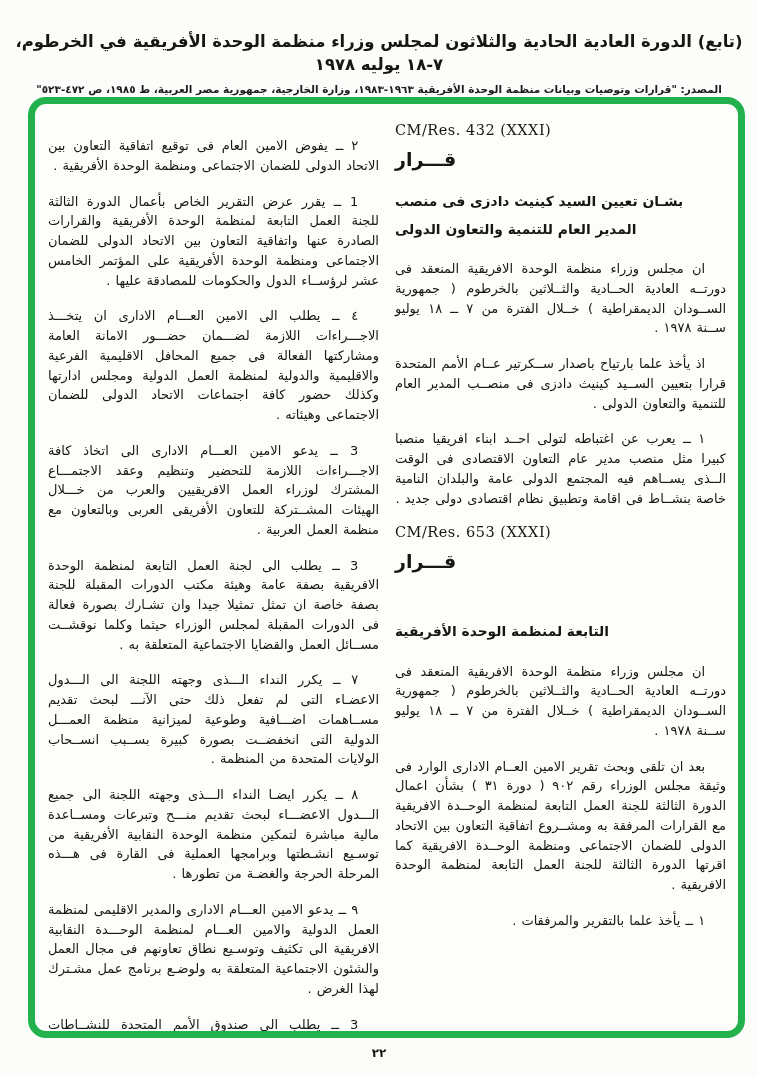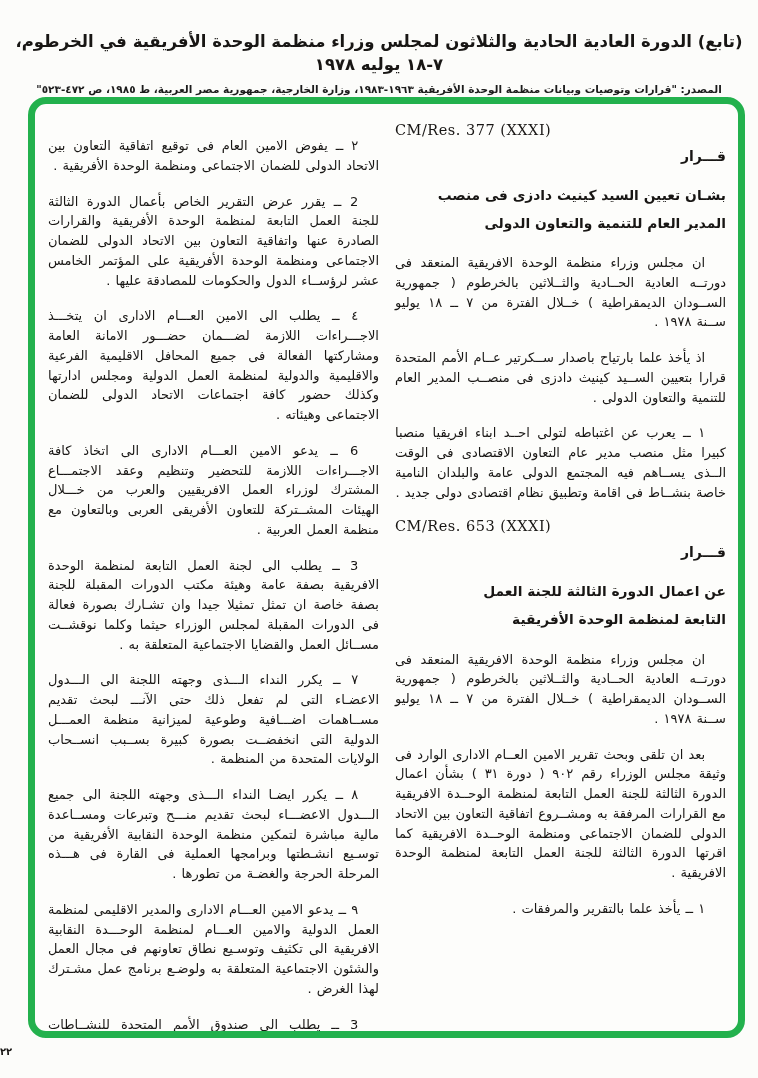--- a/index.html
+++ b/index.html
@@ -45,71 +45,71 @@
     word-spacing:1px;
   }
   .res-code{
     direction:ltr;text-align:left;
     font-family:"DejaVu Serif",serif;
     font-size:14.5px;letter-spacing:.5px;
     margin:2px 0 10px 0;font-weight:500;
   }
   .res-code.second{margin-top:16px;}
   .kicker{
-    text-align:right;font-weight:bold;font-size:14px;
+    text-align:left;font-weight:bold;font-size:19px;
     margin:4px 0 12px 0;letter-spacing:1px;
   }
   .res-title{
-    text-align:right;font-weight:bold;font-size:13.8px;
+    text-align:left;font-weight:bold;font-size:13.8px;
     line-height:2;margin:18px 0 12px 0;
   }
   .footer-page{
     position:absolute;left:0;right:0;top:1046px;
-    text-align:left;font-weight:bold;font-size:10px;
+    text-align:center;font-weight:bold;font-size:12px;
     letter-spacing:2px;
   }
 </style>
 </head>
 <body>
 
 <div class="header">
   <div class="title">(تابع) الدورة العادية الحادية والثلاثون لمجلس وزراء منظمة الوحدة الأفريقية في الخرطوم، ٧-١٨ يوليه ١٩٧٨</div>
   <div class="source">المصدر: "قرارات وتوصيات وبيانات منظمة الوحدة الأفريقية ١٩٦٣-١٩٨٣، وزارة الخارجية، جمهورية مصر العربية، ط ١٩٨٥، ص ٤٧٢-٥٢٣"</div>
 </div>
 
 <div class="frame" style="border-color: rgb(35, 177, 77);">
   <div class="cols">
 
     <div class="col">
-      <div class="res-code">CM/Res. 377 (XXXI)</div>
+      <div class="res-code">CM/Res. 432 (XXXI)</div>
       <div class="kicker">قـــرار</div>
       <div class="res-title">
         <span>بشـان تعيين السيد كينيث دادزى فى منصب</span><br>
         <span>المدير العام للتنمية والتعاون الدولى</span>
       </div>
       <p>ان مجلس وزراء منظمة الوحدة الافريقية المنعقد فى دورتــه العادية الحــادية والثــلاثين بالخرطوم ( جمهورية الســودان الديمقراطية ) خــلال الفترة من ٧ ــ ١٨ يوليو ســنة ١٩٧٨ .</p>
       <p>اذ يأخذ علما بارتياح باصدار ســكرتير عــام الأمم المتحدة قرارا بتعيين الســيد كينيث دادزى فى منصــب المدير العام للتنمية والتعاون الدولى .</p>
       <p>١ ــ يعرب عن اغتباطه لتولى احــد ابناء افريقيا منصبا كبيرا مثل منصب مدير عام التعاون الاقتصادى فى الوقت الــذى يســاهم فيه المجتمع الدولى عامة والبلدان النامية خاصة بنشــاط فى اقامة وتطبيق نظام اقتصادى دولى جديد .</p>
 
       <div class="res-code second">CM/Res. 653 (XXXI)</div>
       <div class="kicker">قـــرار</div>
       <div class="res-title">
-        <span>عن اعمال الدورة الثالثة للجنة العمل</span><br>
+        <br>
         <span>التابعة لمنظمة الوحدة الأفريقية</span>
       </div>
       <p>ان مجلس وزراء منظمة الوحدة الافريقية المنعقد فى دورتــه العادية الحــادية والثــلاثين بالخرطوم ( جمهورية الســودان الديمقراطية ) خــلال الفترة من ٧ ــ ١٨ يوليو ســنة ١٩٧٨ .</p>
       <p>بعد ان تلقى وبحث تقرير الامين العــام الادارى الوارد فى وثيقة مجلس الوزراء رقم ٩٠٢ ( دورة ٣١ ) بشأن اعمال الدورة الثالثة للجنة العمل التابعة لمنظمة الوحــدة الافريقية مع القرارات المرفقة به ومشــروع اتفاقية التعاون بين الاتحاد الدولى للضمان الاجتماعى ومنظمة الوحــدة الافريقية كما اقرتها الدورة الثالثة للجنة العمل التابعة لمنظمة الوحدة الافريقية .</p>
       <p>١ ــ يأخذ علما بالتقرير والمرفقات .</p>
     </div>
 
     <div class="col">
       <p>٢ ــ يفوض الامين العام فى توقيع اتفاقية التعاون بين الاتحاد الدولى للضمان الاجتماعى ومنظمة الوحدة الأفريقية .</p>
-      <p>2 ــ يقرر عرض التقرير الخاص بأعمال الدورة الثالثة للجنة العمل التابعة لمنظمة الوحدة الأفريقية والقرارات الصادرة عنها واتفاقية التعاون بين الاتحاد الدولى للضمان الاجتماعى ومنظمة الوحدة الأفريقية على المؤتمر الخامس عشر لرؤســاء الدول والحكومات للمصادقة عليها .</p>
+      <p>1 ــ يقرر عرض التقرير الخاص بأعمال الدورة الثالثة للجنة العمل التابعة لمنظمة الوحدة الأفريقية والقرارات الصادرة عنها واتفاقية التعاون بين الاتحاد الدولى للضمان الاجتماعى ومنظمة الوحدة الأفريقية على المؤتمر الخامس عشر لرؤســاء الدول والحكومات للمصادقة عليها .</p>
       <p>٤ ــ يطلب الى الامين العـــام الادارى ان يتخـــذ الاجـــراءات اللازمة لضـــمان حضـــور الامانة العامة ومشاركتها الفعالة فى جميع المحافل الاقليمية الفرعية والاقليمية والدولية لمنظمة العمل الدولية ومجلس ادارتها وكذلك حضور كافة اجتماعات الاتحاد الدولى للضمان الاجتماعى وهيئاته .</p>
-      <p>6 ــ يدعو الامين العـــام الادارى الى اتخاذ كافة الاجـــراءات اللازمة للتحضير وتنظيم وعقد الاجتمـــاع المشترك لوزراء العمل الافريقيين والعرب من خـــلال الهيئات المشــتركة للتعاون الأفريقى العربى وبالتعاون مع منظمة العمل العربية .</p>
+      <p>3 ــ يدعو الامين العـــام الادارى الى اتخاذ كافة الاجـــراءات اللازمة للتحضير وتنظيم وعقد الاجتمـــاع المشترك لوزراء العمل الافريقيين والعرب من خـــلال الهيئات المشــتركة للتعاون الأفريقى العربى وبالتعاون مع منظمة العمل العربية .</p>
       <p>3 ــ يطلب الى لجنة العمل التابعة لمنظمة الوحدة الافريقية بصفة عامة وهيئة مكتب الدورات المقبلة للجنة بصفة خاصة ان تمثل تمثيلا جيدا وان تشـارك بصورة فعالة فى الدورات المقبلة لمجلس الوزراء حيثما وكلما نوقشــت مســائل العمل والقضايا الاجتماعية المتعلقة به .</p>
       <p>٧ ــ يكرر النداء الـــذى وجهته اللجنة الى الـــدول الاعضـاء التى لم تفعل ذلك حتى الآنـــ لبحث تقديم مســاهمات اضـــافية وطوعية لميزانية منظمة العمـــل الدولية التى انخفضــت بصورة كبيرة بســبب انســحاب الولايات المتحدة من المنظمة .</p>
       <p>٨ ــ يكرر ايضـا النداء الـــذى وجهته اللجنة الى جميع الـــدول الاعضـــاء لبحث تقديم منـــح وتبرعات ومســاعدة مالية مباشرة لتمكين منظمة الوحدة النقابية الأفريقية من توسـيع انشـطتها وبرامجها العملية فى القارة فى هـــذه المرحلة الحرجة والغضـة من تطورها .</p>
       <p>٩ ــ يدعو الامين العـــام الادارى والمدير الاقليمى لمنظمة العمل الدولية والامين العـــام لمنظمة الوحـــدة النقابية الافريقية الى تكثيف وتوسـيع نطاق تعاونهم فى مجال العمل والشئون الاجتماعية المتعلقة به ولوضـع برنامج عمل مشـترك لهذا الغرض .</p>
       <p>3 ــ يطلب الى صندوق الأمم المتحدة للنشــاطات الســكانينة ان يقدم الى منظمة العمل الدولية ومنظمة الوحدة الافريقية الاعتمـادات اللازمة لتمكينها من تنفيذ برامجها المشـتركة فى مجال العمل والسـكان .</p>
     </div>
 
   </div>
 </div>
 

